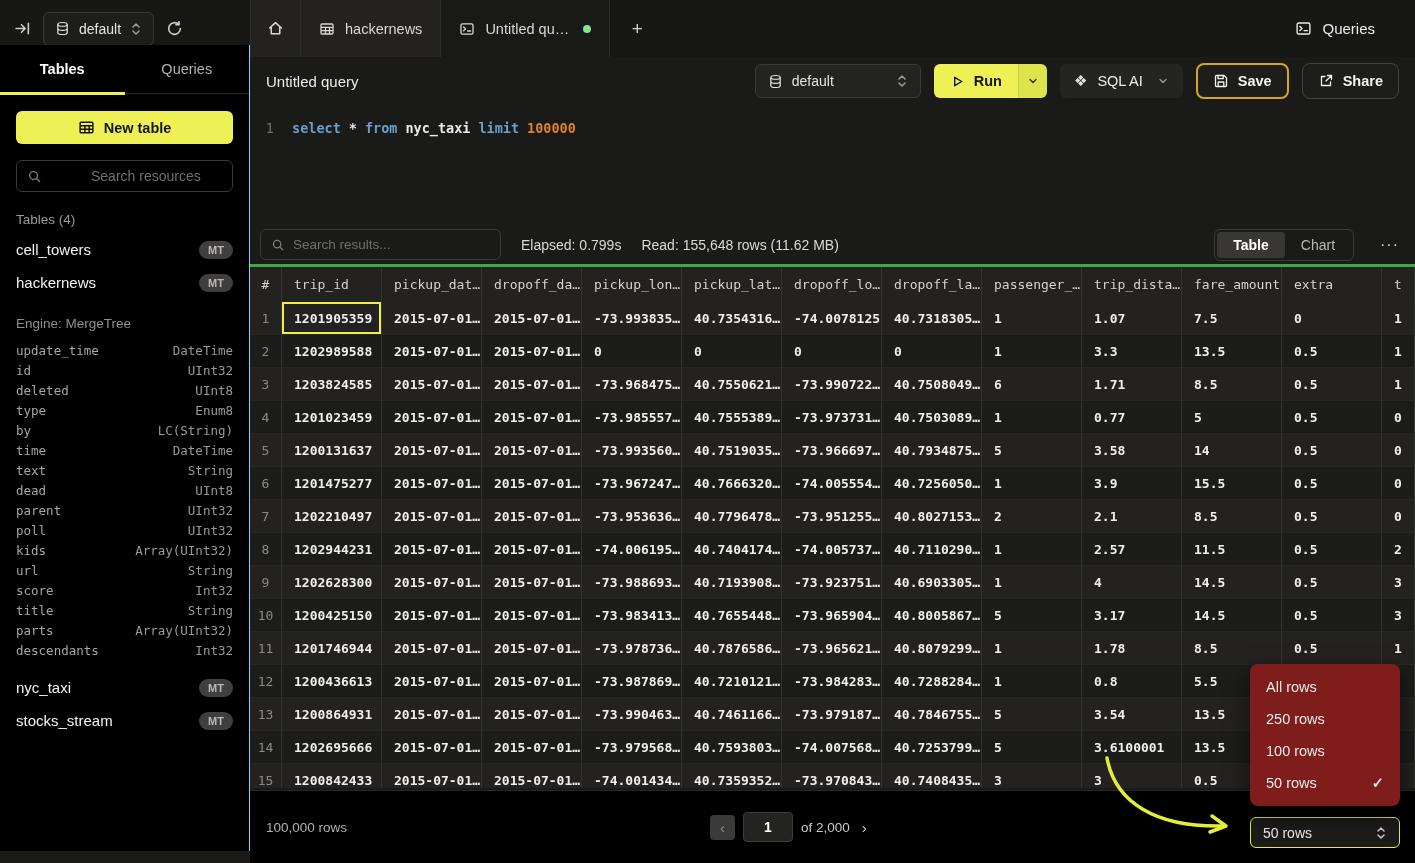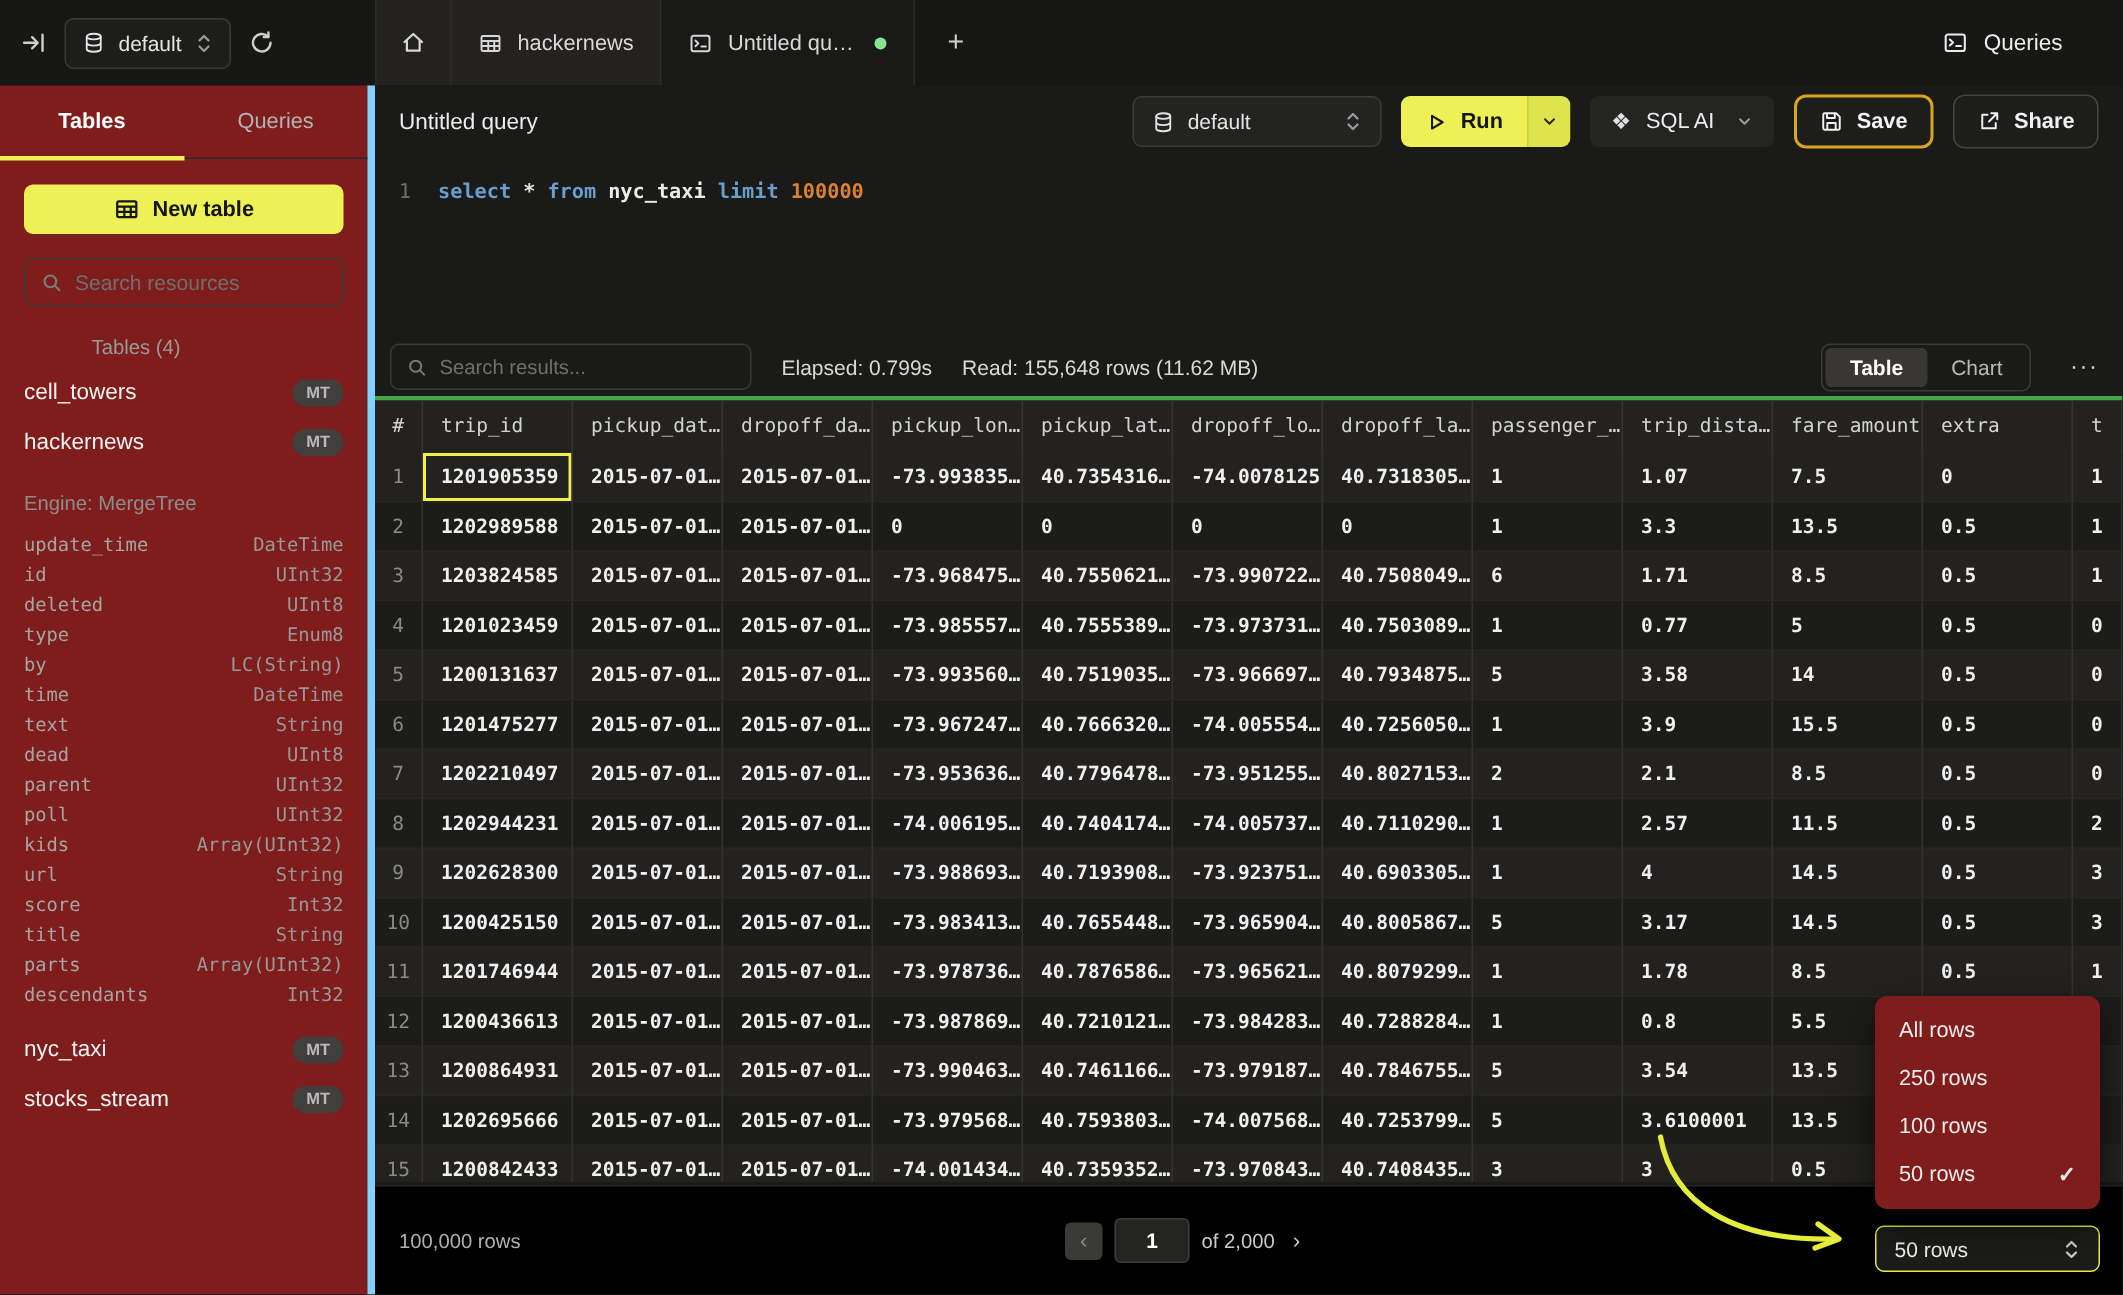--- a/index.html
+++ b/index.html
@@ -22,38 +22,38 @@
          border-left:1px solid #2c2c2a; cursor:pointer; }
   .tab.home { padding:0 16px; }
   .tab.active { background:#191918; border-right:1px solid #2c2c2a; }
   .tab-dot { width:8px; height:8px; border-radius:50%; background:#86e590; margin-left:4px; }
   .tab-add { display:flex; align-items:center; justify-content:center; width:54px;
              color:#cfcfcf; font-size:19px; cursor:pointer; }
   .topbar-right { margin-left:auto; display:flex; align-items:center; gap:10px;
                   padding-right:40px; color:#ececec; font-size:15px; cursor:pointer; }
 
   
-  .sidebar { position:absolute; left:0; top:57px; width:250px; height:806px;
-             background:#7f1d1d; border-right:5px solid #7dd3fc; }
+  .sidebar { position:absolute; left:0; top:45px; width:250px; height:806px;
+             background:#000000; border-right:1px solid #7dd3fc; }
   .side-tabs { height:49px; display:flex; border-bottom:1px solid #2a2a28; }
   .side-tab { flex:1; display:flex; align-items:center; justify-content:center;
               font-size:14.5px; color:#b2b2b2; position:relative; cursor:pointer; }
   .side-tab.active { color:#ffffff; font-weight:600; }
   .side-tab.active::after { content:""; position:absolute; left:0; right:0; bottom:-2px;
               height:3px; background:#eef156; }
   .new-table { margin:17px 16px 0 16px; height:33px; background:#eef156; border-radius:6px;
                display:flex; align-items:center; justify-content:center; gap:9px;
                color:#151514; font-size:14.5px; font-weight:600; cursor:pointer; }
   .search-box { margin:16px 16px 0 16px; height:32px; border:1px solid #3a3a38;
                 border-radius:6px; display:flex; align-items:center; gap:8px; padding:0 10px; }
   .search-box input { flex:1; background:transparent; border:none; outline:none;
-                color:#bdbdbd; font-size:14px; font-family:"Liberation Sans",sans-serif; }
+                color:#bdbdbd; font-size:14px; font-family:"Liberation Sans",sans-serif;margin-left:41px; }
   .search-box input::placeholder { color:#6f6f6f; }
   .side-list { padding:20px 16px 0 16px; }
-  .section-label { color:#9a9a9a; font-size:13.5px; margin-bottom:6px;margin-left:45px; }
+  .section-label { color:#9a9a9a; font-size:13.5px; margin-bottom:6px; }
   .tbl-item { display:flex; align-items:center; justify-content:space-between;
               height:33px; cursor:pointer; }
   .tbl-item .nm { font-size:15px; color:#f2f2f2; }
   .badge { background:#413f3e; color:#b9b9b9; font-size:11px; font-weight:600;
            padding:3px 9px; border-radius:10px; }
   .engine-line { color:#8d8d8d; font-size:13.5px; margin:17px 0 10px 0; }
   .cols-list { margin-bottom:10px; }
   .col-row { display:flex; justify-content:space-between; line-height:20px;
              font-family:"DejaVu Sans Mono",monospace; font-size:12.5px; color:#a5a5a5; }
   .col-row .ct { color:#989898;padding-left:12px; }

